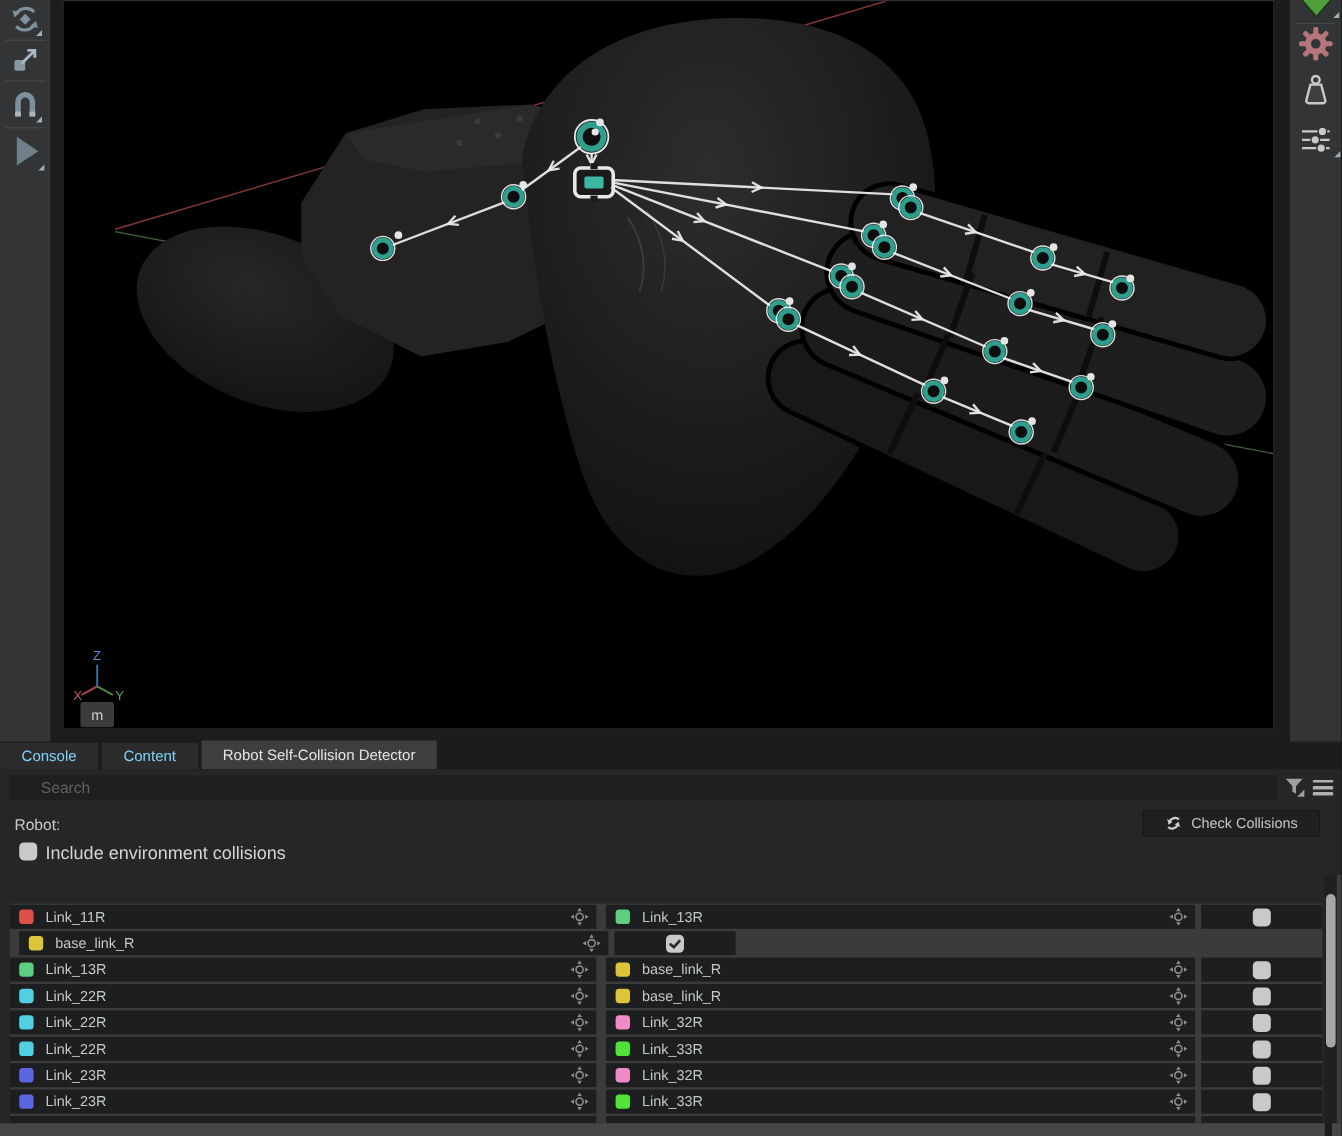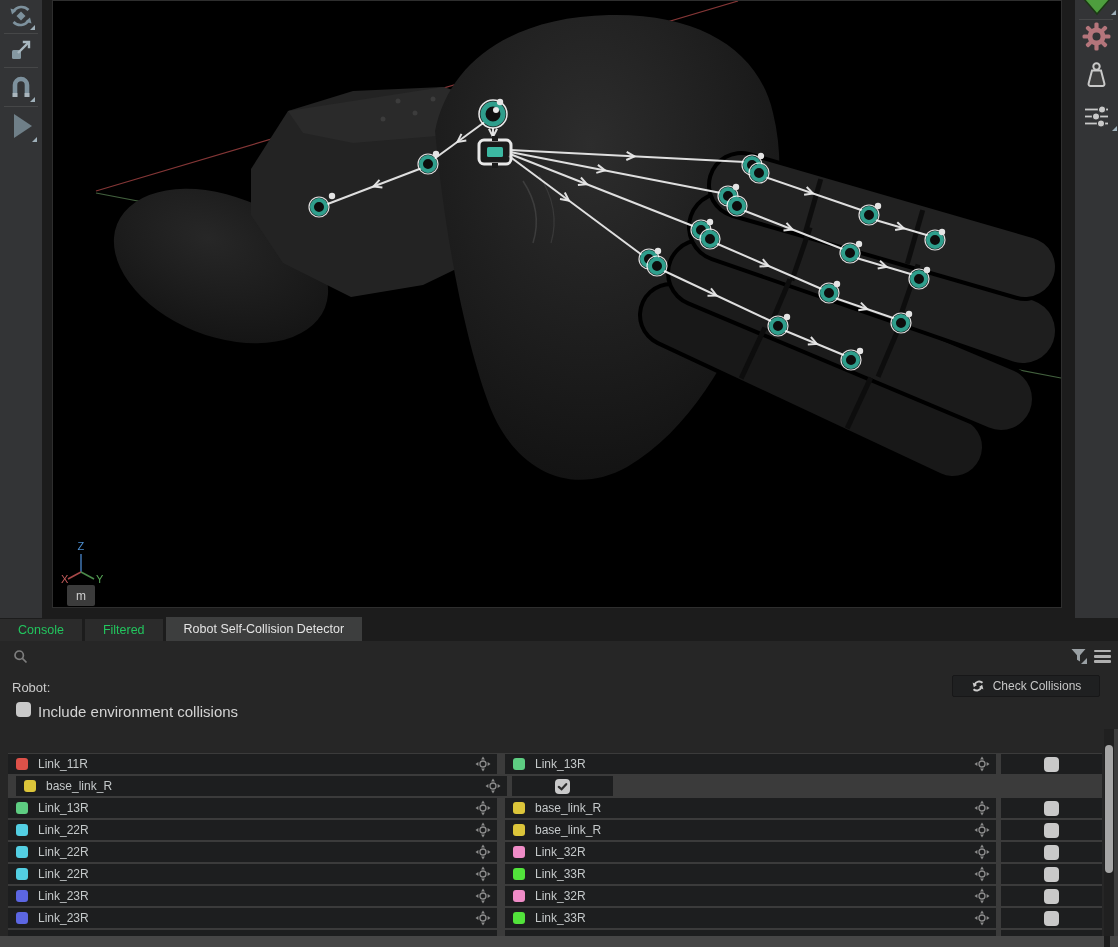--- a/index.html
+++ b/index.html
@@ -18,21 +18,21 @@
 
   
   #viewport { position:absolute; left:52px; top:0; width:1010px; height:608px;
     background:#000; border:1px solid #2e2e2e; }
   #scene { display:block; }
 
   
   #tabbar { position:absolute; left:0; top:616px; width:1118px; height:25px;
     display:flex; align-items:flex-end; }
   .tab { height:22px; display:flex; align-items:center; padding:0 18px;
-    background:#2b2b2b; color:#22c55e; font-size:12.5px; margin-right:3px; cursor:default;
+    background:#2b2b2b; color:#7dd3fc; font-size:12.5px; margin-right:3px; cursor:default;
     white-space:nowrap; }
   .tab.active { height:24px; background:#3d3e3e; color:#e4e4e4; }
 
   
   #panel { position:absolute; left:0; top:641px; width:1118px; height:295px;
     background:#262626; overflow:hidden; }
 
   #search-box { position:absolute; left:8px; top:5px; width:1056px; height:21px;
     background:#1e1f20; border:none; border-radius:2px; color:#cfcfcf;
     font-size:13px; padding:0 6px 0 26px; outline:none;
@@ -382,32 +382,33 @@
         <text x="23" y="599" fill="#cfcfcf" font-size="12" font-family="Liberation Sans, DejaVu Sans, sans-serif">m</text>
       </g>
     </svg>
   </div>
 
   <div id="tabbar">
     <div class="tab">
         <span>Console</span>
       </div>
     <div class="tab">
-        <span>Filtered</span>
+        <span>Content</span>
       </div>
     <div class="tab active">
         <span>Robot Self-Collision Detector</span>
       </div>
   </div>
 
   <div id="panel">
     <svg id="search-glyph" width="15" height="15" viewBox="0 0 15 15">
       <circle cx="6.2" cy="6.2" r="4.2" stroke="#7e7e7e" stroke-width="1.7" fill="none"></circle>
       <line x1="9.4" y1="9.4" x2="13.5" y2="13.5" stroke="#7e7e7e" stroke-width="1.7"></line>
     </svg>
+    <input id="search-box" type="text" placeholder="Search" style="">
     <div id="filter-btn">
       <svg width="18" height="17" viewBox="0 0 18 17">
         <path d="M1.5 1 H15.5 L10 7.2 V13.5 L7 11.8 V7.2 Z" fill="#9aa0a4"></path>
         <polygon points="17,10 17,16 11,16" fill="#9aa0a4"></polygon>
       </svg>
     </div>
     <div id="menu-btn">
       <span></span>
         <span></span>
         <span></span>

